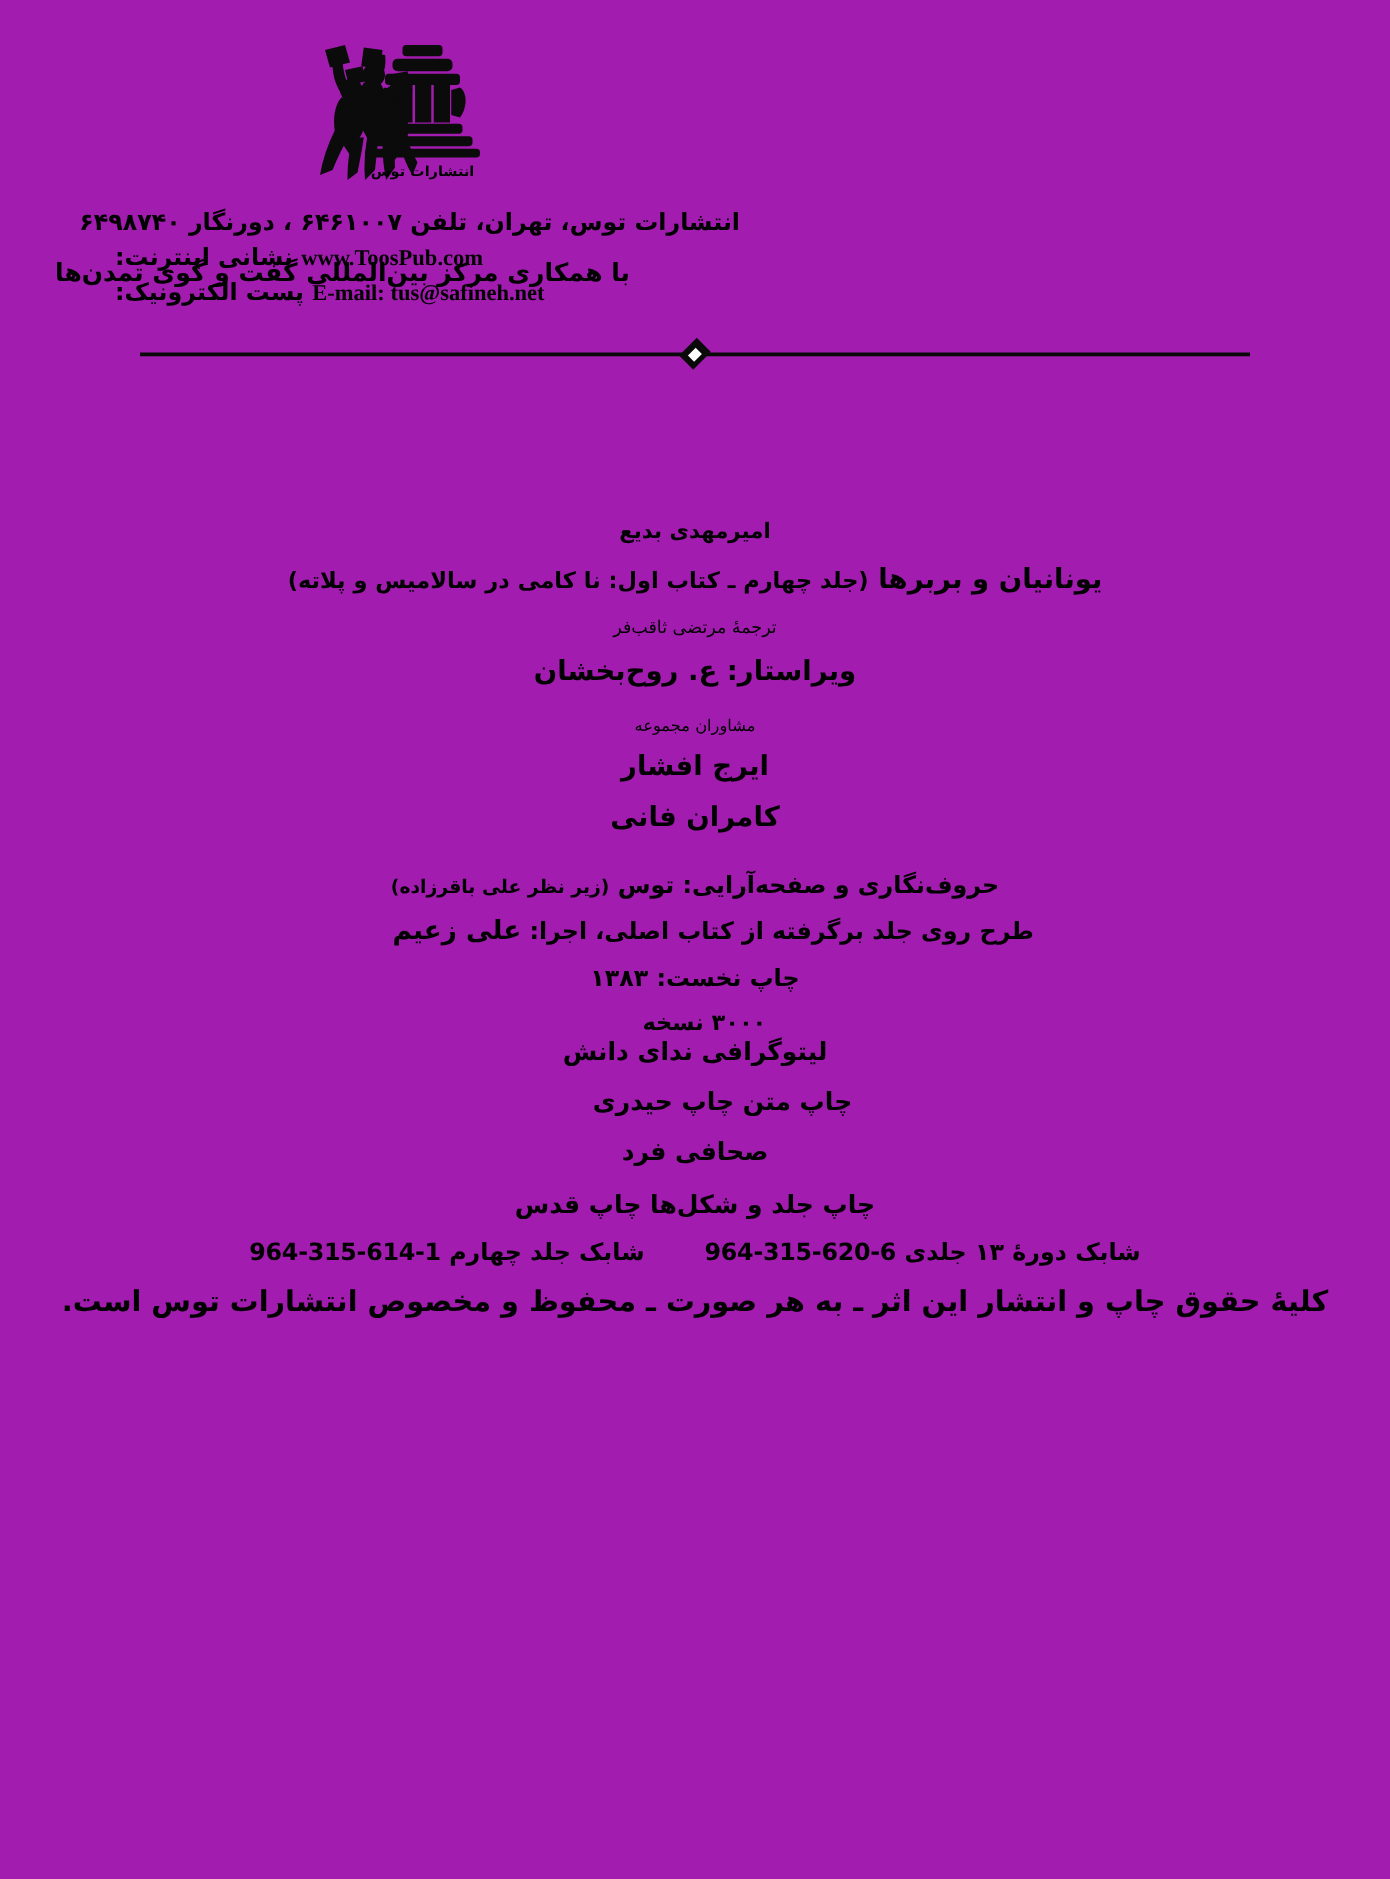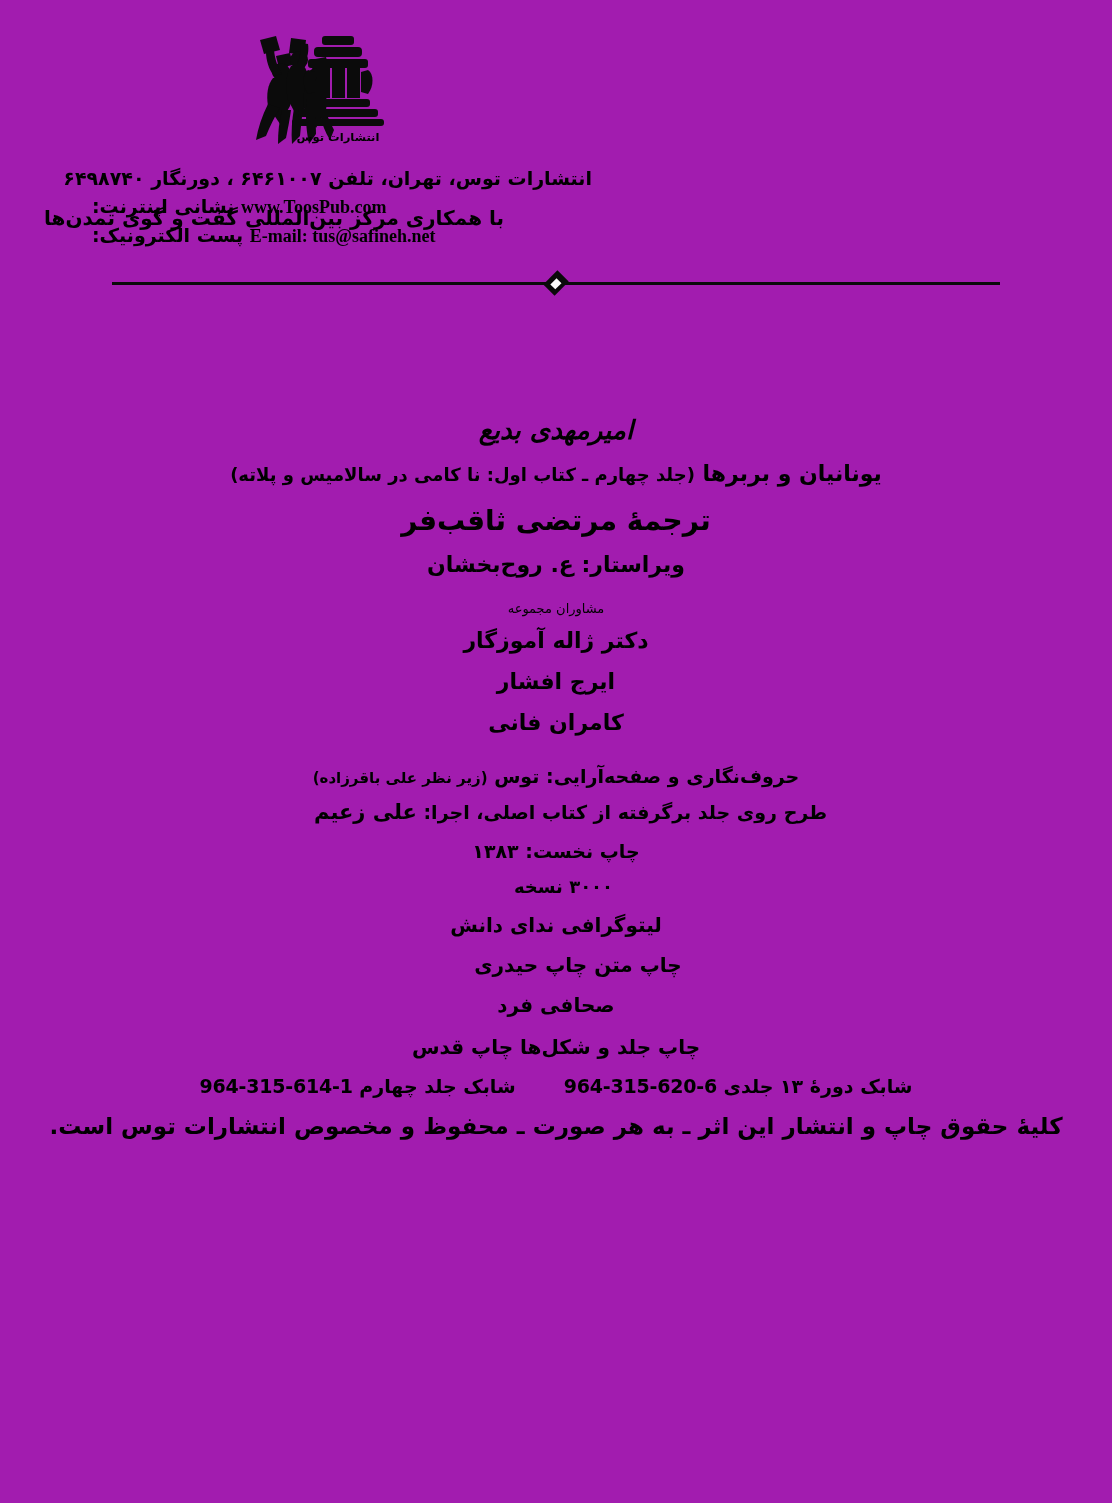--- a/index.html
+++ b/index.html
@@ -136,37 +136,37 @@
   .colophon {
     position: absolute;
     top: 415px;
     left: 0;
     right: 0;
     text-align: center;
     direction: rtl;
   }
   .colophon .row { white-space: nowrap; }
 
-  .t-author      { font-size: 26px; font-weight: bold; margin-bottom: 16px; letter-spacing: -0.2px; font-style: italic; }
+  .t-author      { font-size: 17px; font-weight: bold; margin-bottom: 16px; letter-spacing: -0.2px; }
   .t-title       { font-size: 22px; font-weight: bold; margin-bottom: 18px; letter-spacing: -0.4px; }
   .t-title .sub  { font-size: 18px; font-weight: bold; }
-  .t-translator  { font-size: 28px; font-weight: bold; margin-bottom: 15px; letter-spacing: -0.2px; }
+  .t-translator  { font-size: 14px; font-weight: normal; margin-bottom: 15px; letter-spacing: -0.2px; }
   .t-editor      { font-size: 22px; font-weight: bold; margin-bottom: 24px; letter-spacing: -0.2px; }
 
   .t-advisors-label { font-size: 13px; margin-bottom: 12px; letter-spacing: -0.2px; }
   .t-advisor     { font-size: 22px; font-weight: bold; margin-bottom: 16px; letter-spacing: -0.2px; }
   .t-advisor.last { margin-bottom: 30px; }
 
   .t-typeset     { font-size: 19px; font-weight: bold; margin-bottom: 13px; letter-spacing: -0.3px; }
   .t-typeset .paren { font-size: 15px; font-weight: bold; }
   .t-cover       { font-size: 19px; font-weight: bold; margin-bottom: 16px; letter-spacing: -0.3px; padding-left: 29px; }
   .t-cover .nm   { font-size: 21px; }
 
   .t-edition     { font-size: 19px; font-weight: bold; margin-bottom: 14px; letter-spacing: -0.2px; }
-  .t-copies      { font-size: 18px; font-weight: bold; margin-bottom: 16px; letter-spacing: -0.2px; padding-left: 15px; }
+  .t-copies      { font-size: 18px; font-weight: bold; letter-spacing: -0.2px; padding-left: 15px; }
   .t-litho       { font-size: 20px; font-weight: bold; margin-bottom: 16px; letter-spacing: -0.2px; }
   .t-print-text  { font-size: 20px; font-weight: bold; margin-bottom: 16px; letter-spacing: -0.2px; padding-left: 44px; }
   .t-print-cover { font-size: 20px; font-weight: bold; margin-bottom: 16px; letter-spacing: -0.2px; }
   .t-binding     { font-size: 20px; font-weight: bold; margin-bottom: 18px; letter-spacing: -0.2px; }
 
   .isbn-row {
     display: flex;
     flex-direction: row;
     justify-content: center;
     align-items: baseline;
@@ -275,21 +275,20 @@
 
     <div class="row t-title">
       <span>یونانیان و بربرها</span>
       <span class="sub">(جلد چهارم ـ کتاب اول: نا کامی در سالامیس و پلاته)</span>
     </div>
 
     <div class="row t-translator">ترجمهٔ مرتضی ثاقب‌فر</div>
     <div class="row t-editor">ویراستار: ع. روح‌بخشان</div>
 
     <div class="row t-advisors-label">مشاوران مجموعه</div>
-    <div class="row t-advisor">دکتر ژاله آموزگار</div>
     <div class="row t-advisor">ایرج افشار</div>
     <div class="row t-advisor last">کامران فانی</div>
 
     <div class="row t-typeset">
       <span>حروف‌نگاری و صفحه‌آرایی: توس</span>
       <span class="paren">(زیر نظر علی باقرزاده)</span>
     </div>
 
     <div class="row t-cover">
       <span>طرح روی جلد برگرفته از کتاب اصلی، اجرا:</span>

